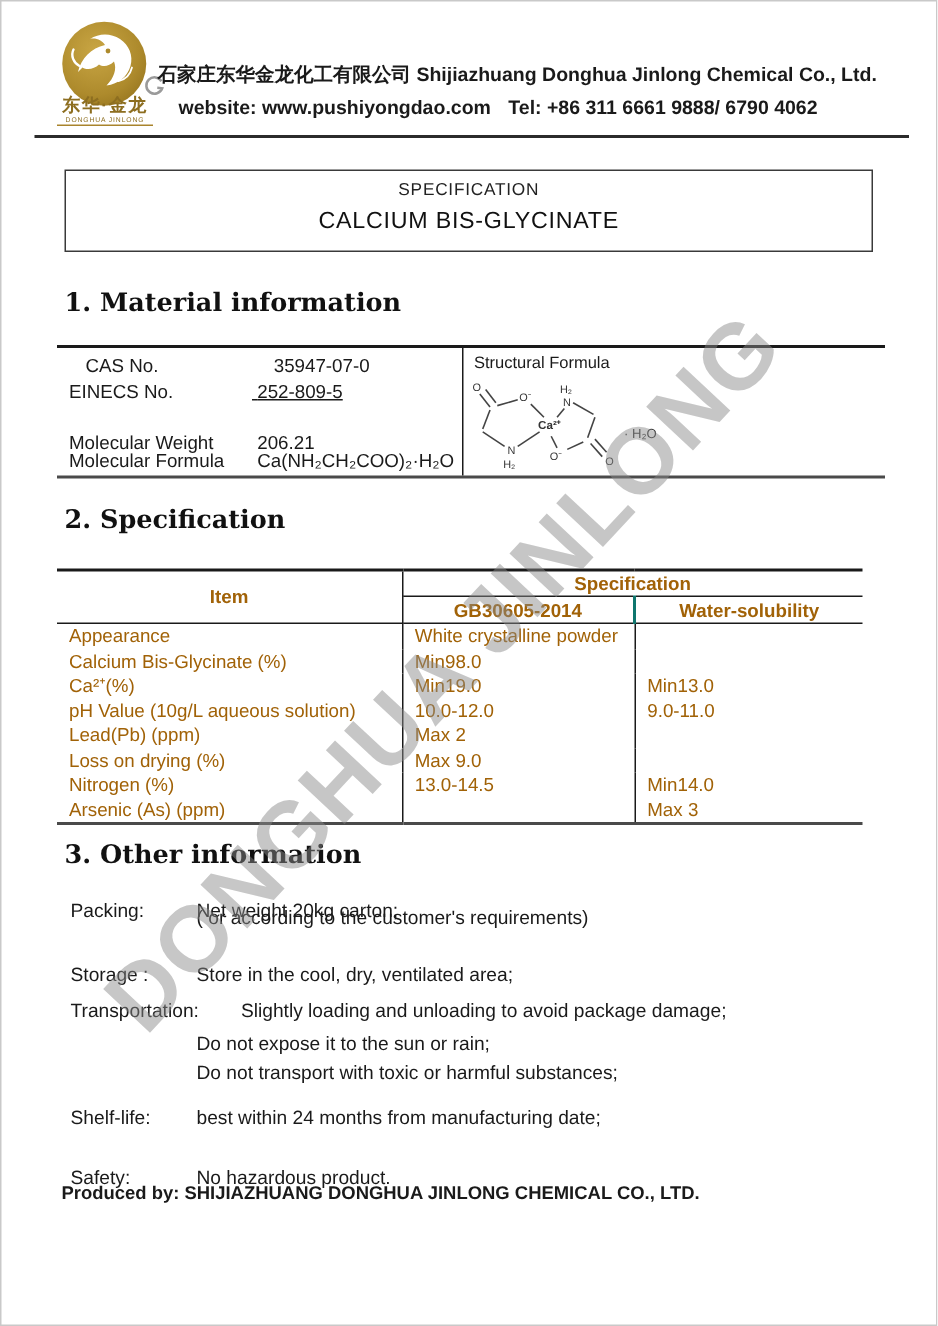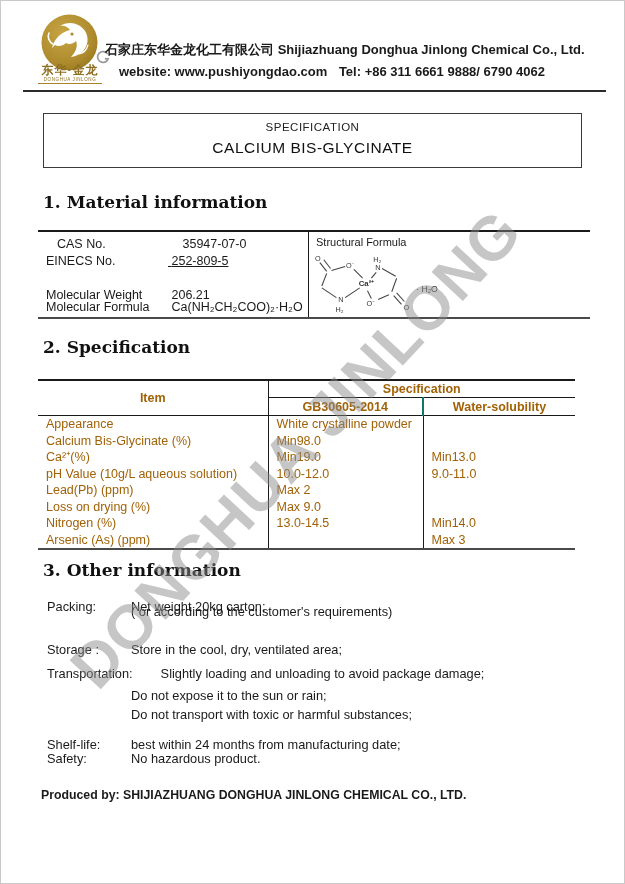--- a/index.html
+++ b/index.html
@@ -71,21 +71,21 @@
   table.spec-table td { height:16.5px; line-height:16.5px; padding:0 0 0 8px;
     white-space:nowrap; overflow:hidden; }
   td.d-gb, td.d-water { border-left:1px solid #1a1a1a; }
   table.spec-table tbody tr:last-child td { border-bottom:2px solid #4a4a4a; }
 
   
   .other-row { position:absolute; left:46px; display:flex; font-size:12.8px;
     white-space:nowrap; }
   .other-row .lbl { min-width:84px; }
   .or0 { top:598px; } .or1 { top:603px; } .or2 { top:641px; } .or3 { top:665px;gap:28px; }
-  .or4 { top:687px; } .or5 { top:706px;text-align:center; } .or6 { top:724px;margin-top:12px; } .or7 { top:750px;align-items:center; }
+  .or4 { top:687px; } .or5 { top:706px;text-align:center; } .or6 { top:724px;margin-top:12px; } .or7 { top:776px;align-items:center; }
 
   
   .footer-line { position:absolute; left:40px; font-size:12.3px; font-weight:bold;
     white-space:nowrap; }
   .fl0 { top:768px; } .fl1 { top:787px; }
 
   
   .watermark { position:absolute; left:-55px; top:408px; width:700px; height:80px;
     line-height:80px; text-align:center; font-size:62px; font-weight:bold;
     color:#8a8a8a; opacity:.48; transform:rotate(-47deg); letter-spacing:1px;

